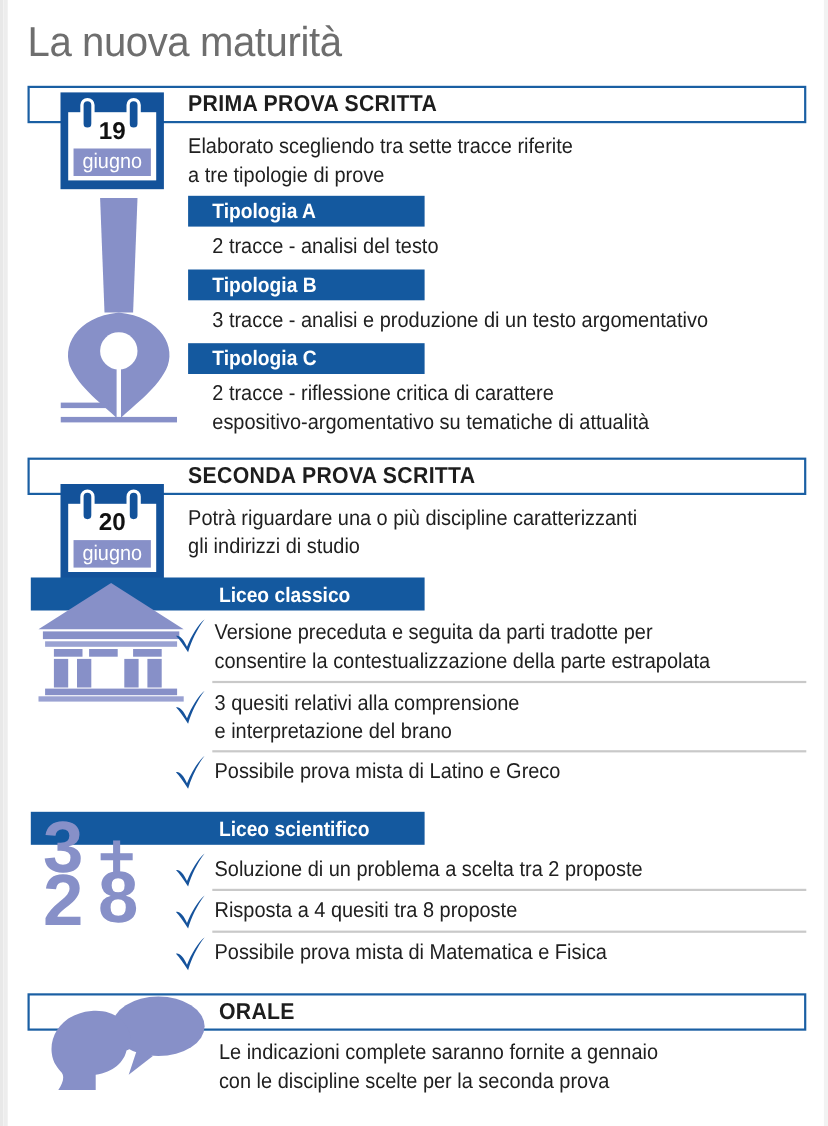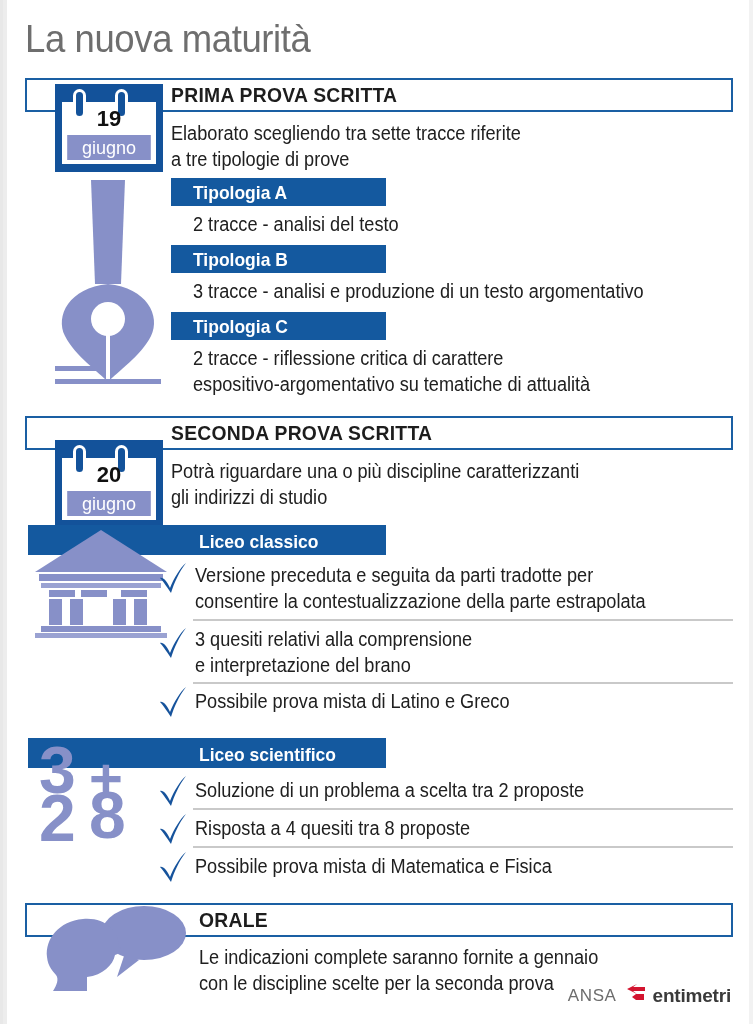--- a/index.html
+++ b/index.html
@@ -117,21 +117,20 @@
   .icon-wrap { position: absolute; }
 
   .periwinkle { fill: #8790c8; }
   .periwinkle-lt { fill: #9aa2d2; }
 
   
   .cal {
     position: absolute;
     width: 94px;
     height: 88px;
-    padding-left: 14px;
   }
   .cal-frame {
     position: absolute;
     inset: 0;
     background: #13529a;
     border: 0;
   }
   .cal-inner {
     position: absolute;
     left: 7px; right: 7px;
@@ -347,23 +346,13 @@
       <ellipse cx="105" cy="28" rx="42" ry="27" class="periwinkle"></ellipse>
       <path class="periwinkle" d="M86 48 L78 72 L100 55 Z"></path>
       <path class="periwinkle" d="M44 14 C20 16, 6 34, 8 52 C9 62, 14 66, 17 70 C20 74, 18 80, 14 86 L48 86 L48 72 C64 70, 74 60, 76 50 C82 48, 84 44, 80 42 C80 26, 66 12, 44 14 Z"></path>
     </svg>
   </div>
 
   <div class="sec-title" style="left:196px; top:908px;">ORALE</div>
   <div class="body-txt" style="left:196px; top:944px;">Le indicazioni complete saranno fornite a gennaio</div>
   <div class="body-txt" style="left:196px; top:970px;">con le discipline scelte per la seconda prova</div>
 
-  <div class="logo">
-    <span class="logo-ansa">ANSA</span>
-    <span class="logo-mark">
-      <svg width="22" height="20" viewBox="0 0 22 20" aria-hidden="true">
-        <path d="M21 3 L9 3 L13 0 L3 5 L13 10 L9 7 L21 7 Z" fill="#d3142f"></path>
-        <path d="M20 10 L12 10 L8 13 L12 16 L20 16 Z" fill="#d3142f"></path>
-      </svg>
-    </span>
-    <span class="logo-centimetri">entimetri</span>
-  </div>
 </div>
 
 </body></html>

